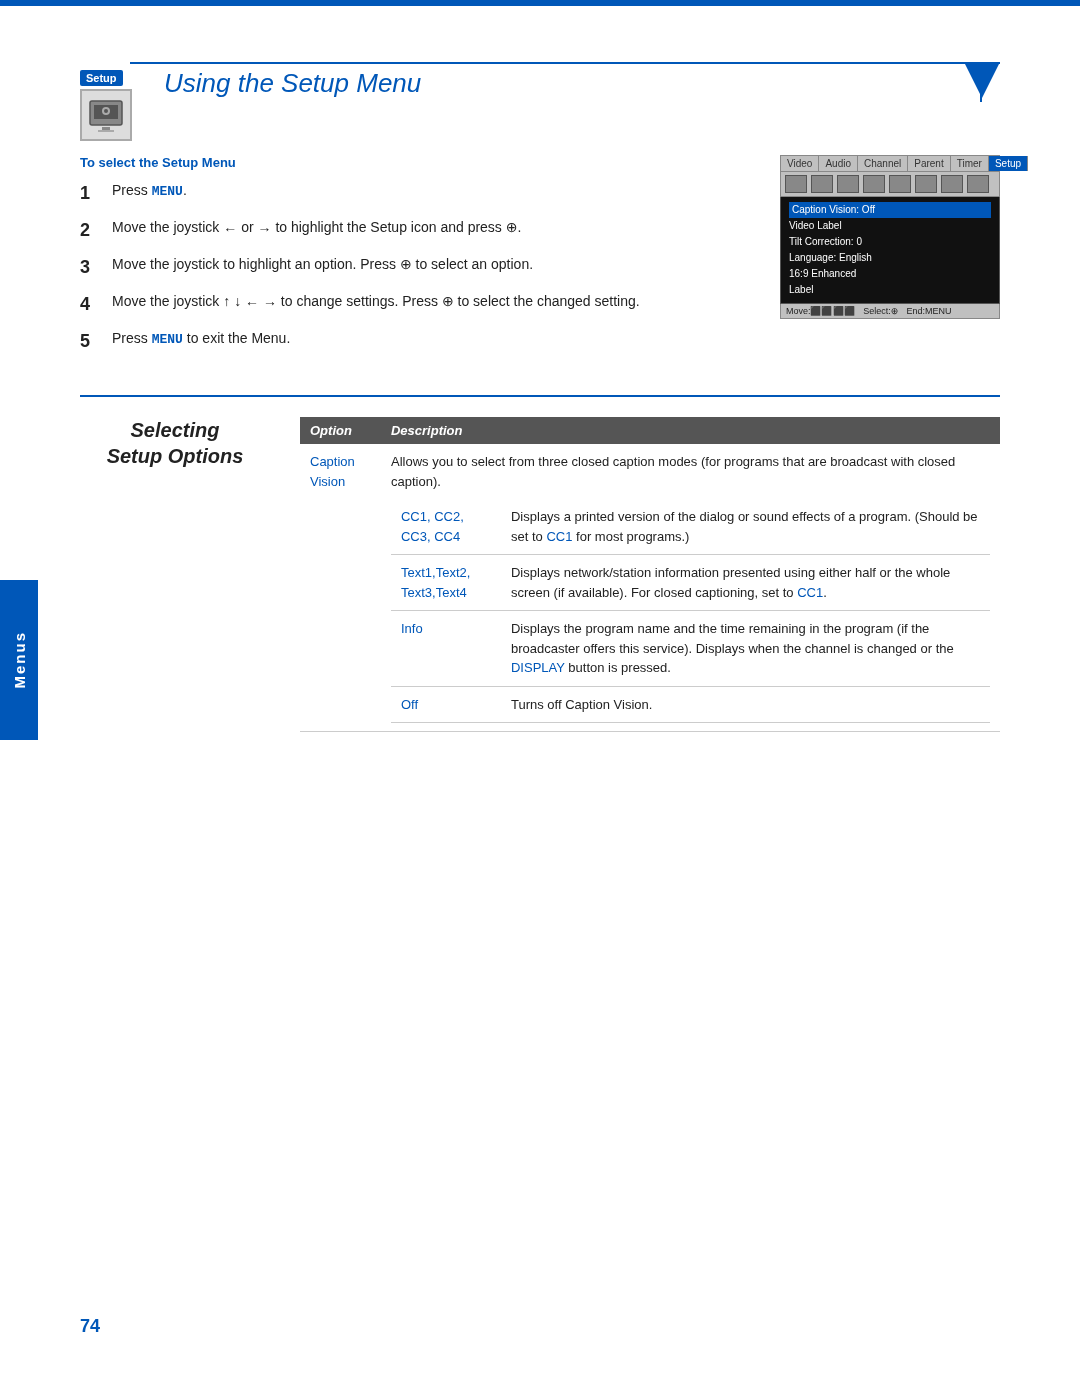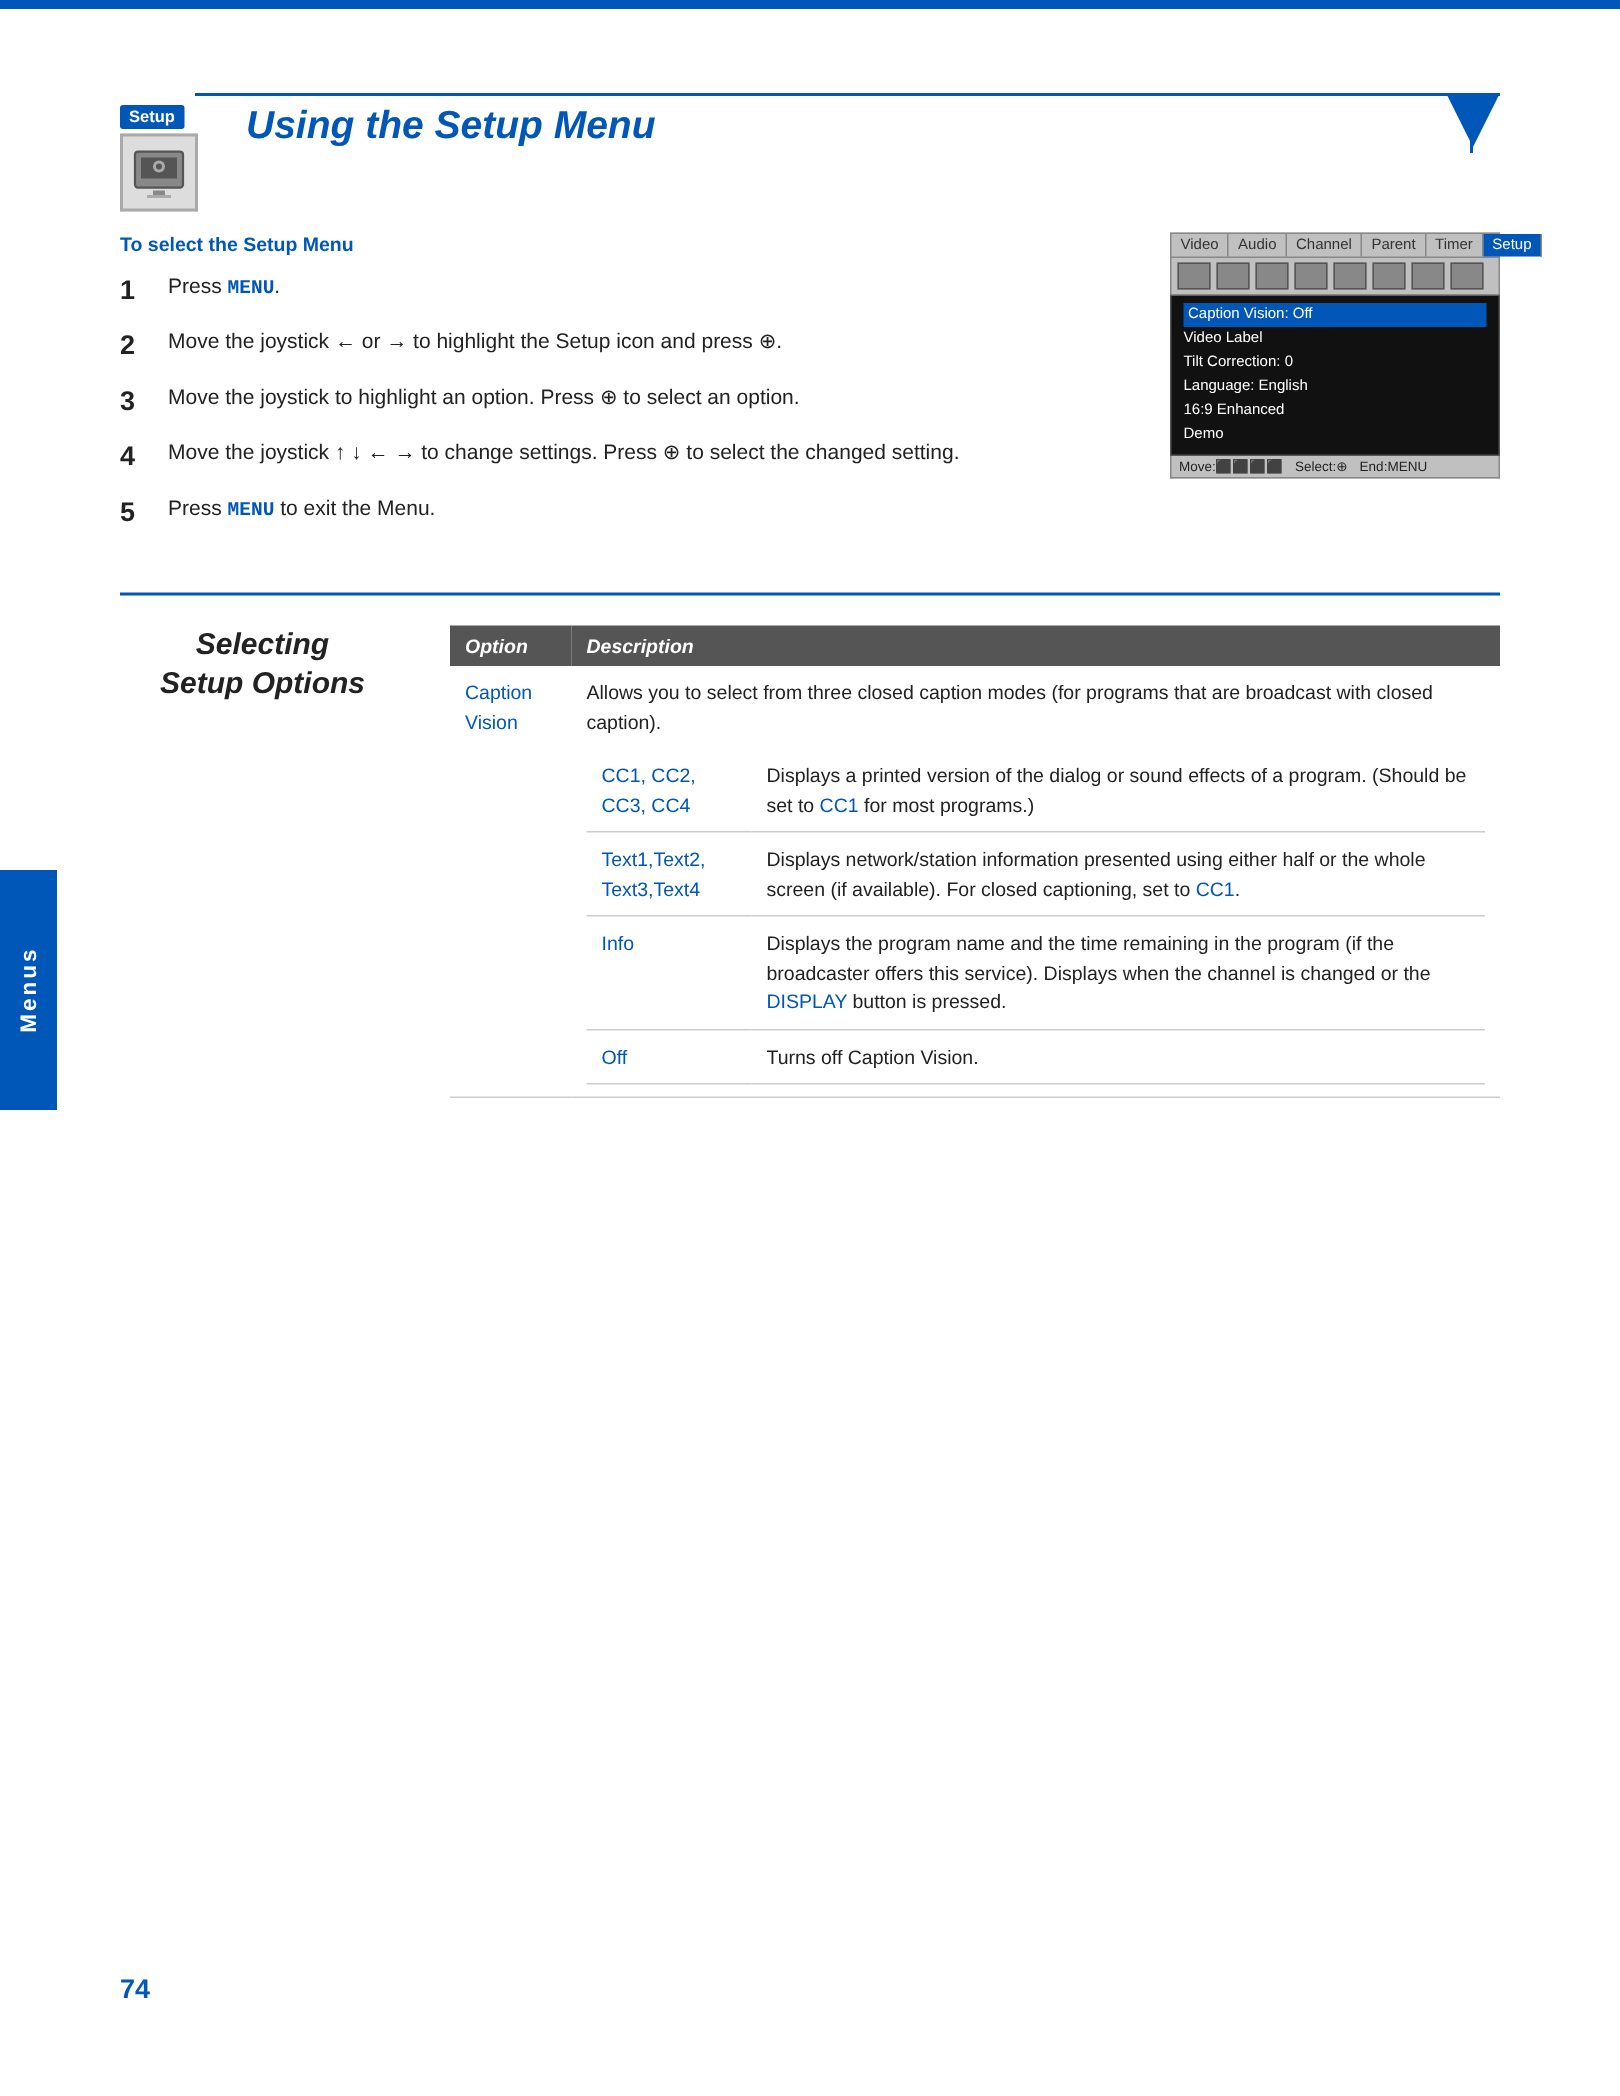--- a/index.html
+++ b/index.html
@@ -82,21 +82,21 @@
       flex-shrink: 0;
     }
 
     .setup-icon svg {
       width: 36px;
       height: 36px;
     }
 
     .section-title {
       font-size: 26px;
-      font-weight: bold;
+      font-weight: normal;
       color: #0057b8;
       font-style: italic;
     }
 
     .blue-arrow-down {
       width: 36px;
       height: 36px;
       background: #0057b8;
       clip-path: polygon(0 0, 100% 0, 50% 100%);
     }
@@ -415,21 +415,21 @@
         <div class="menu-icon-box"></div>
         <div class="menu-icon-box"></div>
         <div class="menu-icon-box"></div>
       </div>
       <div class="menu-content">
         <div class="mc-item highlighted">Caption Vision: Off</div>
         <div class="mc-item">Video Label</div>
         <div class="mc-item">Tilt Correction: 0</div>
         <div class="mc-item">Language: English</div>
         <div class="mc-item">16:9 Enhanced</div>
-        <div class="mc-item">Demo</div>
+        <div class="mc-item">Label</div>
       </div>
       <div class="menu-footer">
         <span>Move:⬛⬛⬛⬛</span>
         <span>Select:⊕</span>
         <span>End:MENU</span>
       </div>
     </div>
   </div>
 
   <hr class="section-divider">

